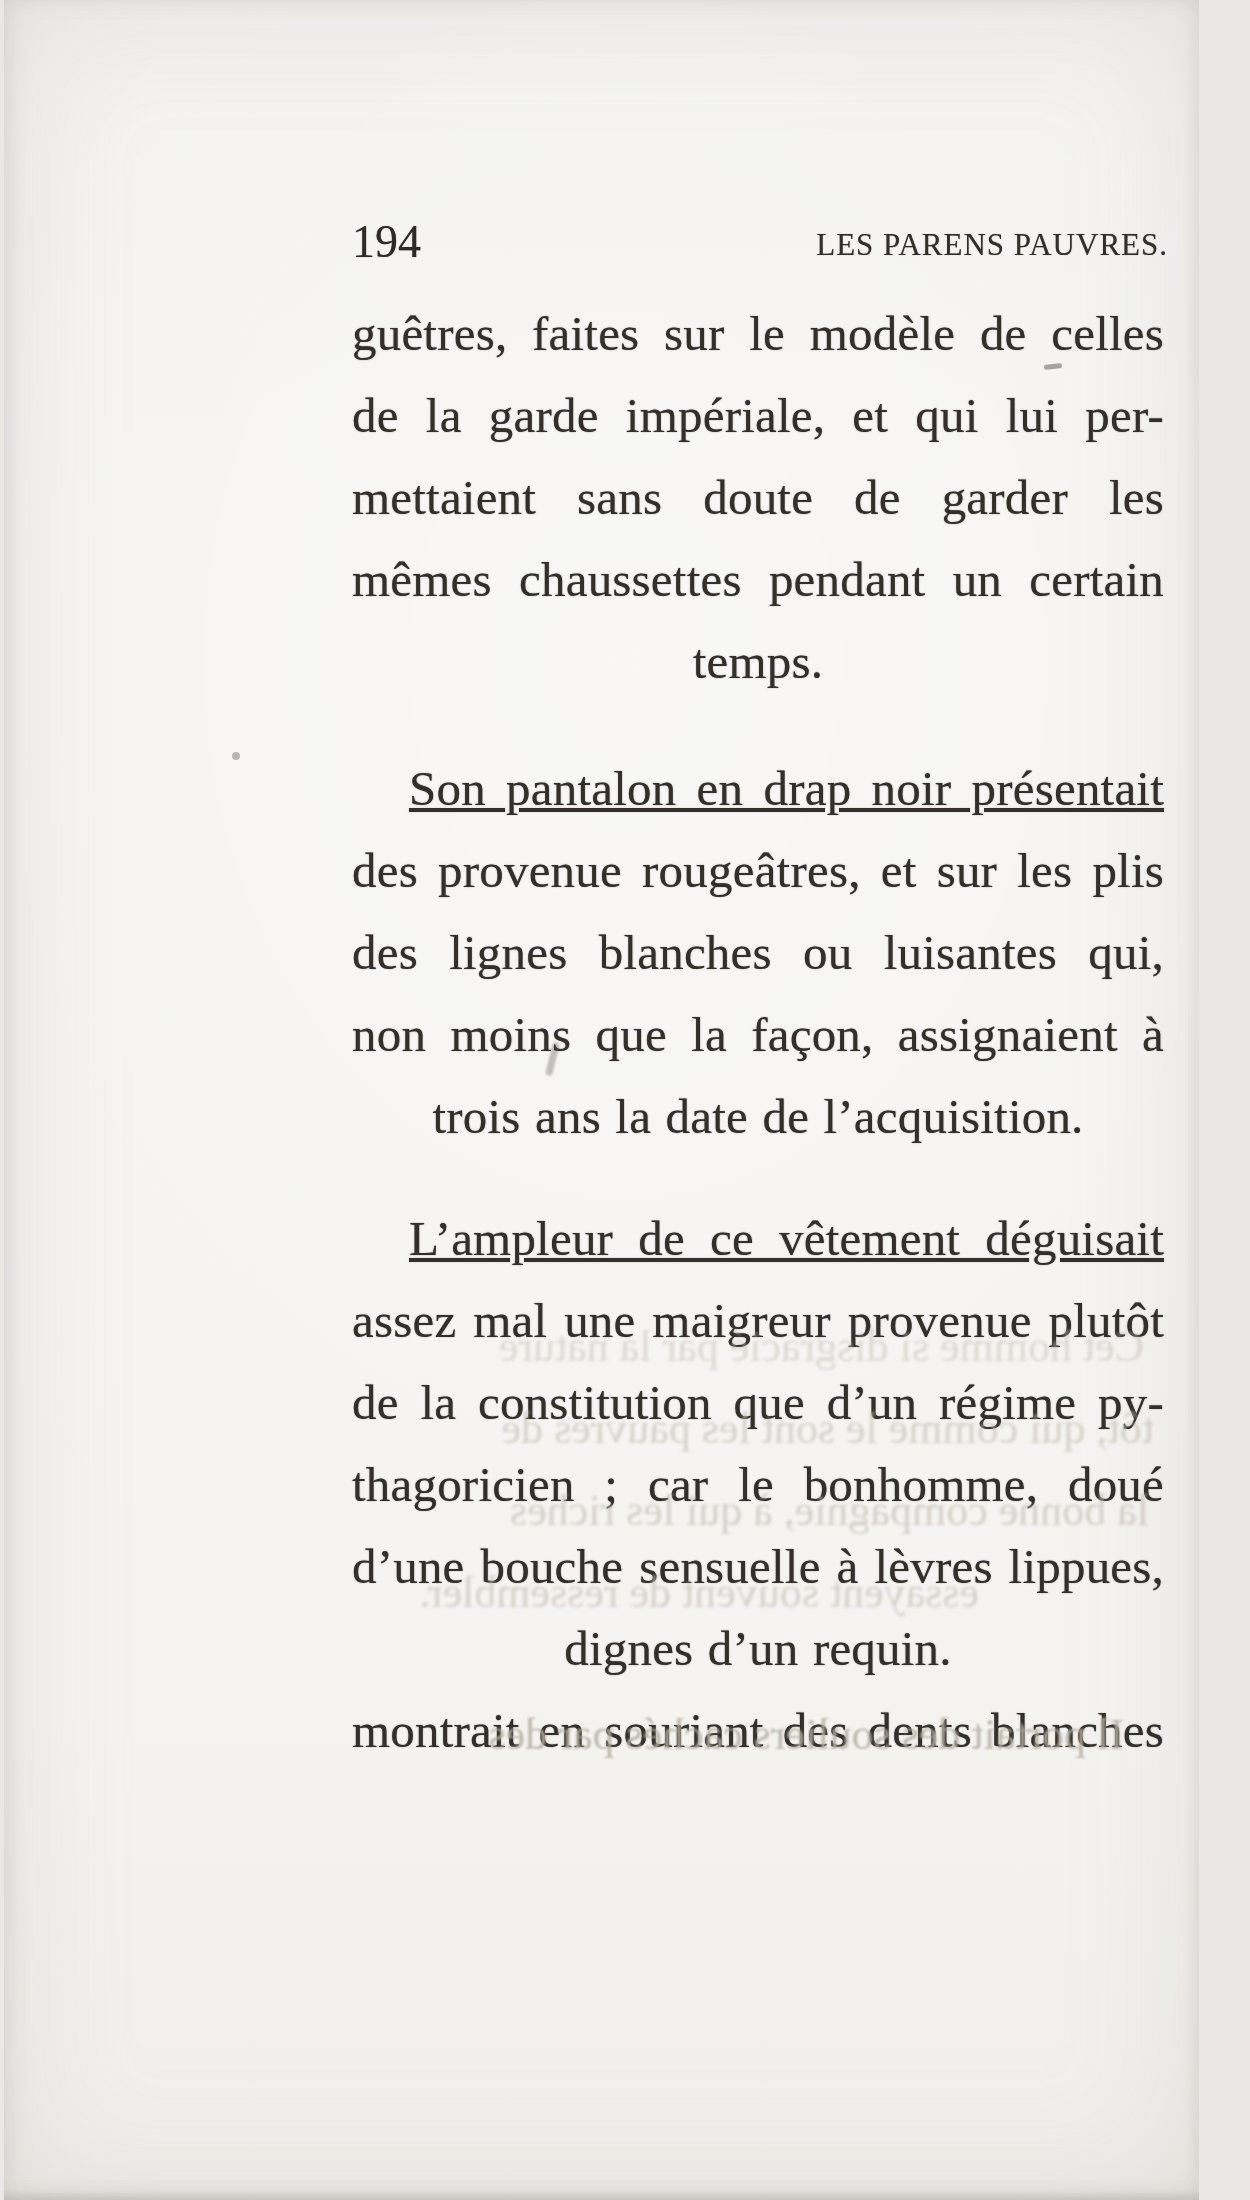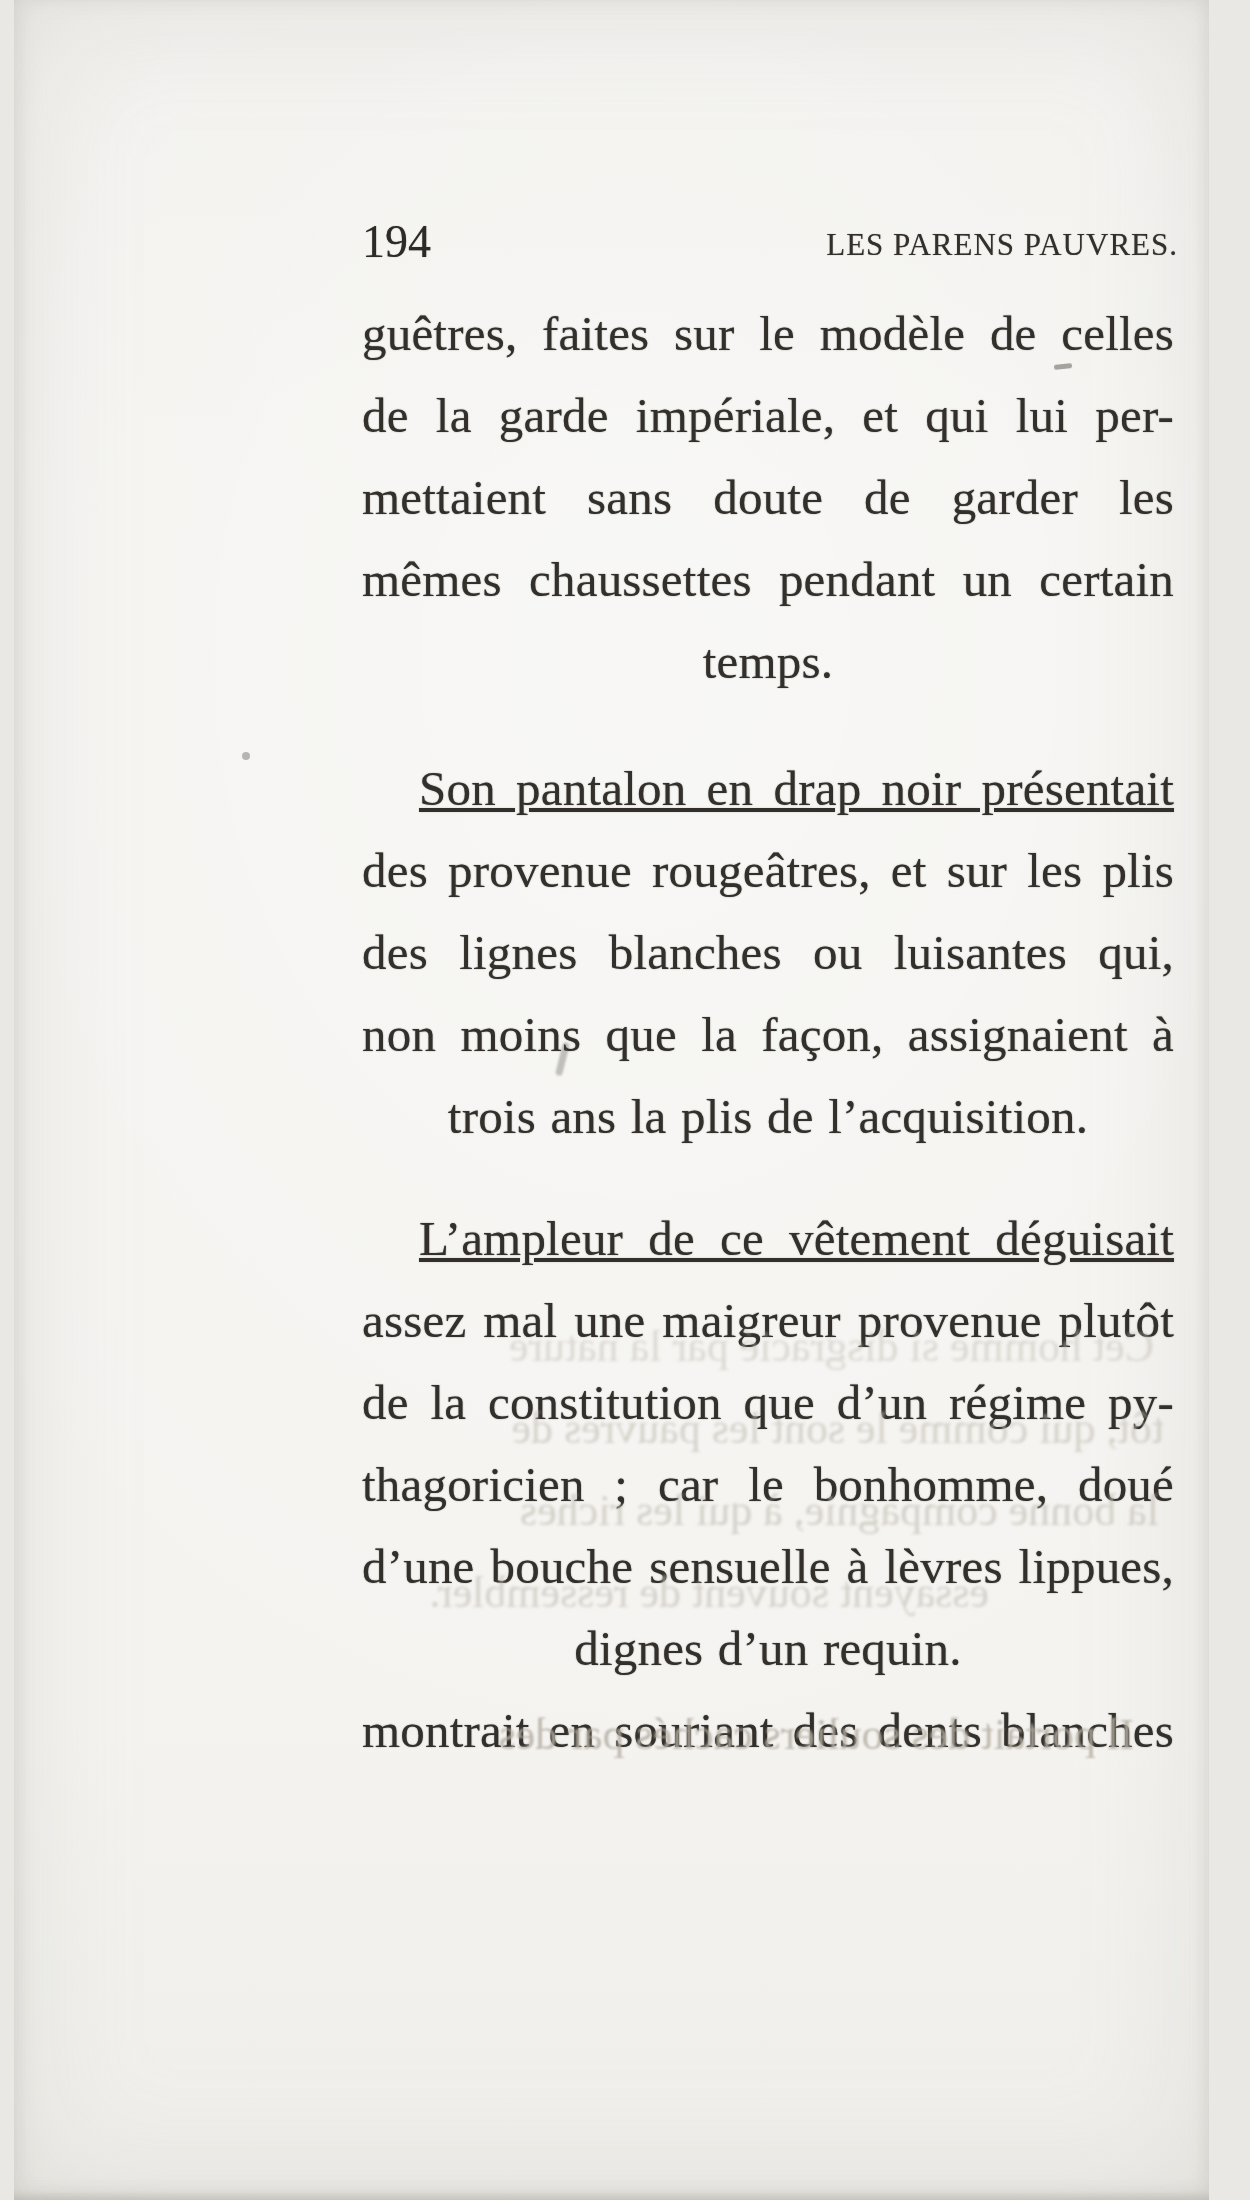--- a/index.html
+++ b/index.html
@@ -3,21 +3,21 @@
 <meta charset="utf-8">
 <style>
   html, body { margin: 0; padding: 0; }
   body {
     width: 1250px; height: 2200px;
     overflow: hidden;
     font-family: "Liberation Serif", "DejaVu Serif", serif;
     background: #e9e8e5;
   }
   .page {
-    position: absolute; left: 14px; top: 0;
+    position: absolute; left: 4px; top: 0;
     width: 1195px; height: 2200px;
     background:
       radial-gradient(130% 90% at 52% 30%, rgba(255,255,255,0.38), rgba(255,255,255,0) 60%),
       linear-gradient(180deg, #f1f0ed 0%, #f4f3f0 22%, #f4f3f0 78%, #efeeea 100%);
     background-color: #f3f2ef;
     box-shadow:
       inset 0 0 130px rgba(170,165,155,0.22),
       inset 0 -9px 16px rgba(150,146,138,0.14),
       inset 10px 0 22px rgba(160,156,148,0.10),
       inset -6px 0 18px rgba(160,156,148,0.08);
@@ -107,21 +107,21 @@
     <div class="line just">mettaient sans doute de garder les</div>
     <div class="line just">mêmes chaussettes pendant un certain</div>
     <div class="line left">temps.</div>
   </div>
 
   <div class="para p2">
     <div class="line just indent">Son pantalon en drap noir présentait</div>
     <div class="line just">des provenue rougeâtres, et sur les plis</div>
     <div class="line just">des lignes blanches ou luisantes qui,</div>
     <div class="line just">non moins que la façon, assignaient à</div>
-    <div class="line left">trois ans la plis de l’acquisition.</div>
+    <div class="line left">trois ans la date de l’acquisition.</div>
   </div>
 
   <div class="para p3">
     <div class="line just indent">L’ampleur de ce vêtement déguisait</div>
     <div class="line just">assez mal une maigreur provenue plutôt</div>
     <div class="line just">de la constitution que d’un régime py-</div>
     <div class="line just">thagoricien ; car le bonhomme, doué</div>
     <div class="line just">d’une bouche sensuelle à lèvres lippues,</div>
     <div class="line left">dignes d’un requin.</div>
     <div class="line just">montrait en souriant des dents blanches</div>

